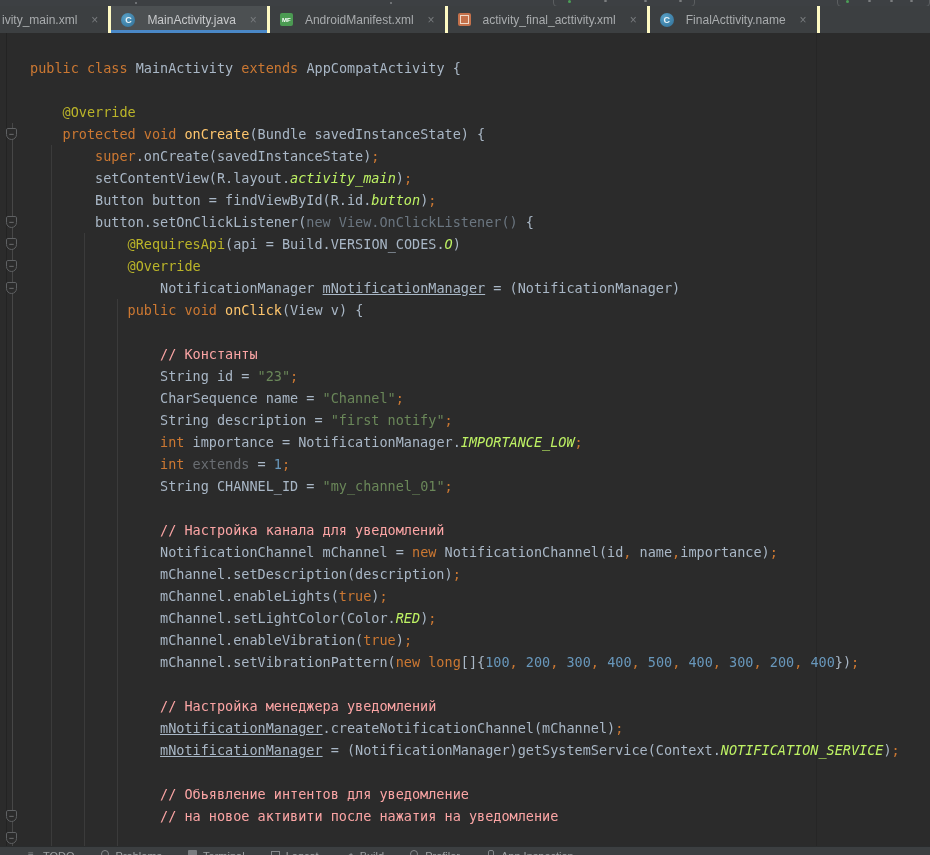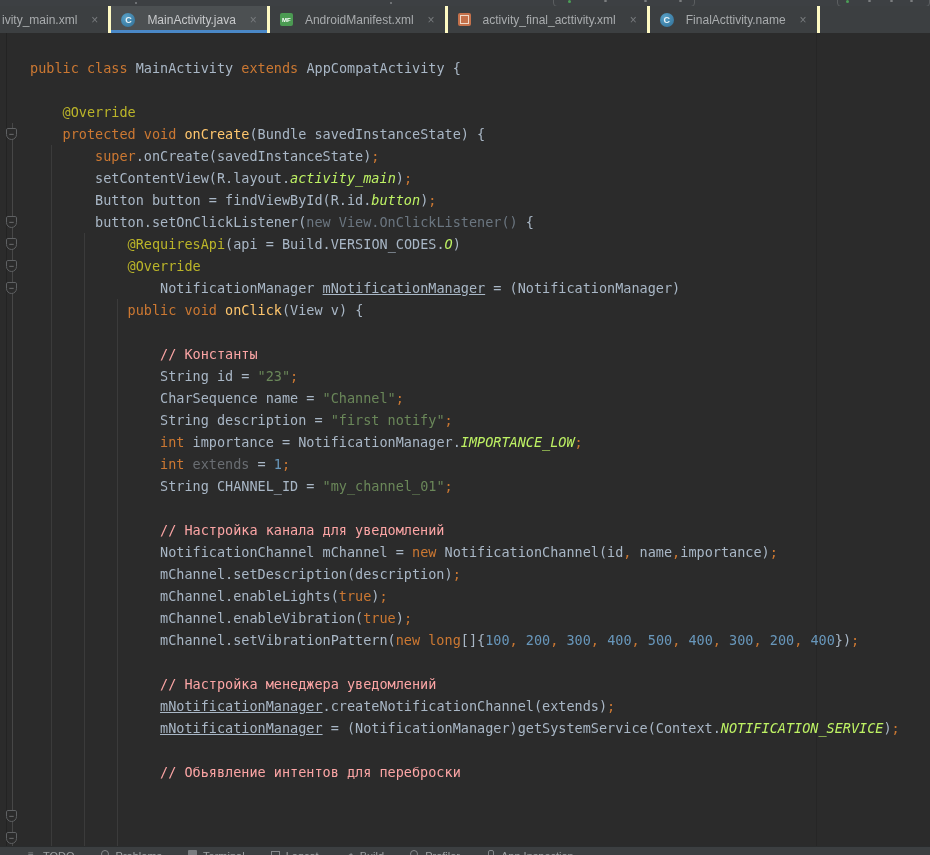--- a/index.html
+++ b/index.html
@@ -122,28 +122,30 @@
         <div class="line" style="padding-left: 16ch;"><span class="c-def">CharSequence name = </span><span class="c-str">"Channel"</span><span class="c-punc">;</span></div>
         <div class="line" style="padding-left: 16ch;"><span class="c-def">String description = </span><span class="c-str">"first notify"</span><span class="c-punc">;</span></div>
         <div class="line" style="padding-left: 16ch;"><span class="c-kw">int </span><span class="c-def">importance = NotificationManager.</span><span class="c-const">IMPORTANCE_LOW</span><span class="c-punc">;</span></div>
         <div class="line" style="padding-left: 16ch;"><span class="c-kw">int </span><span class="c-gray">extends</span><span class="c-def"> = </span><span class="c-num">1</span><span class="c-punc">;</span></div>
         <div class="line" style="padding-left: 16ch;"><span class="c-def">String CHANNEL_ID = </span><span class="c-str">"my_channel_01"</span><span class="c-punc">;</span></div>
         <div class="line" style="padding-left: 0ch;"></div>
         <div class="line" style="padding-left: 16ch;"><span class="c-cmt">// Настройка канала для уведомлений</span></div>
         <div class="line" style="padding-left: 16ch;"><span class="c-def">NotificationChannel mChannel = </span><span class="c-kw">new</span><span class="c-def"> NotificationChannel(id</span><span class="c-punc">,</span><span class="c-def"> name</span><span class="c-punc">,</span><span class="c-def">importance)</span><span class="c-punc">;</span></div>
         <div class="line" style="padding-left: 16ch;"><span class="c-def">mChannel.setDescription(description)</span><span class="c-punc">;</span></div>
         <div class="line" style="padding-left: 16ch;"><span class="c-def">mChannel.enableLights(</span><span class="c-kw">true</span><span class="c-def">)</span><span class="c-punc">;</span></div>
+        <div class="line" style="padding-left: 16ch;"><span class="c-def">mChannel.setLightColor(Color.</span><span class="c-const">RED</span><span class="c-def">)</span><span class="c-punc">;</span></div>
         <div class="line" style="padding-left: 16ch;"><span class="c-def">mChannel.enableVibration(</span><span class="c-kw">true</span><span class="c-def">)</span><span class="c-punc">;</span></div>
         <div class="line" style="padding-left: 16ch;"><span class="c-def">mChannel.setVibrationPattern(</span><span class="c-kw">new long</span><span class="c-def">[]{</span><span class="c-num">100</span><span class="c-punc">, </span><span class="c-num">200</span><span class="c-punc">, </span><span class="c-num">300</span><span class="c-punc">, </span><span class="c-num">400</span><span class="c-punc">, </span><span class="c-num">500</span><span class="c-punc">, </span><span class="c-num">400</span><span class="c-punc">, </span><span class="c-num">300</span><span class="c-punc">, </span><span class="c-num">200</span><span class="c-punc">, </span><span class="c-num">400</span><span class="c-def">})</span><span class="c-punc">;</span></div>
         <div class="line" style="padding-left: 0ch;"></div>
         <div class="line" style="padding-left: 16ch;"><span class="c-cmt">// Настройка менеджера уведомлений</span></div>
-        <div class="line" style="padding-left: 16ch;"><span class="c-def u">mNotificationManager</span><span class="c-def">.createNotificationChannel(extends)</span><span class="c-punc">;</span></div>
+        <div class="line" style="padding-left: 16ch;"><span class="c-def u">mNotificationManager</span><span class="c-def">.createNotificationChannel(mChannel)</span><span class="c-punc">;</span></div>
         <div class="line" style="padding-left: 16ch;"><span class="c-def u">mNotificationManager</span><span class="c-def"> = (NotificationManager)getSystemService(Context.</span><span class="c-const">NOTIFICATION_SERVICE</span><span class="c-def">)</span><span class="c-punc">;</span></div>
         <div class="line" style="padding-left: 0ch;"></div>
-        <div class="line" style="padding-left: 16ch;"><span class="c-cmt">// Обьявление интентов для переброски</span></div>
+        <div class="line" style="padding-left: 16ch;"><span class="c-cmt">// Обьявление интентов для уведомление</span></div>
+        <div class="line" style="padding-left: 16ch;"><span class="c-cmt">// на новое активити после нажатия на уведомление</span></div>
       </div>
     <div id="gutter">
         <div class="fold" style="top: 95px;">−</div>
         <div class="fold" style="top: 183px;">−</div>
         <div class="fold" style="top: 205px;">−</div>
         <div class="fold" style="top: 227px;">−</div>
         <div class="fold" style="top: 249px;">−</div>
         <div class="fold" style="top: 777px;">−</div>
         <div class="fold" style="top: 799px;">−</div>
       </div>

